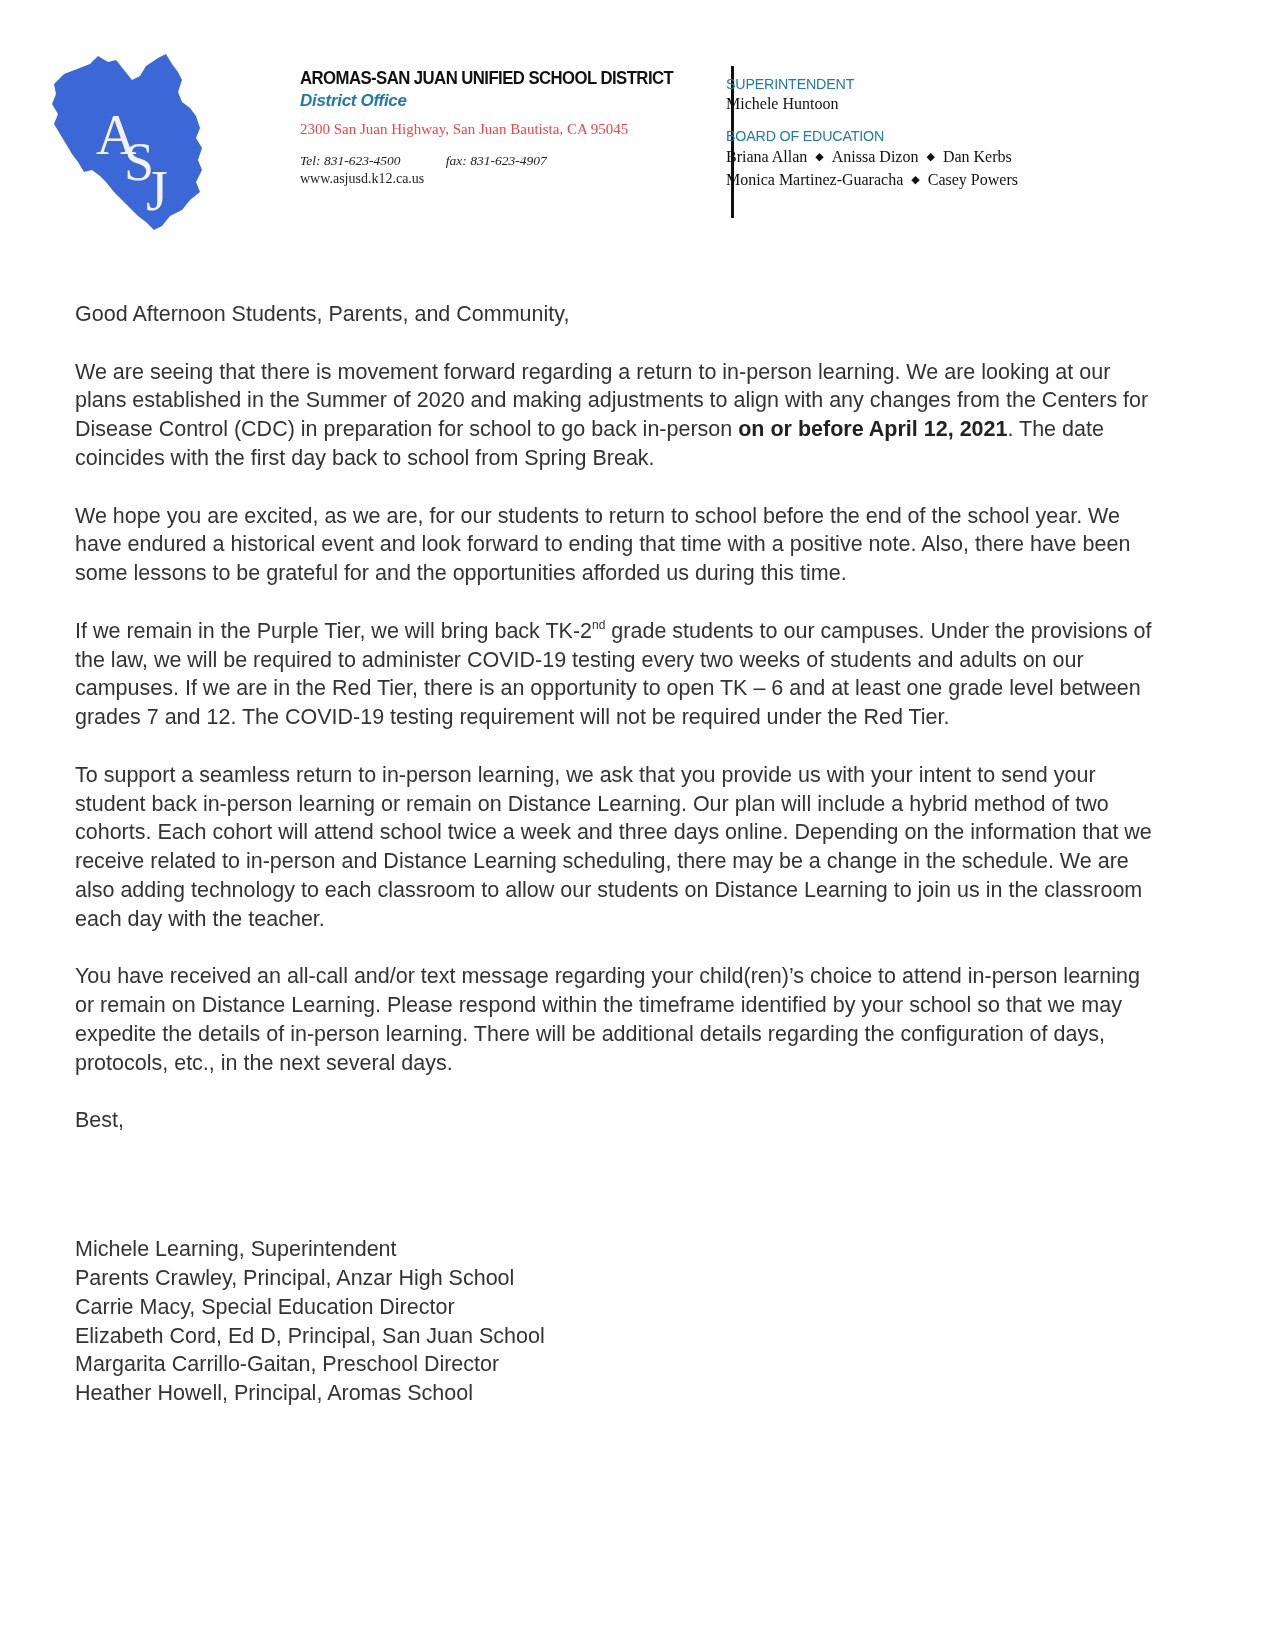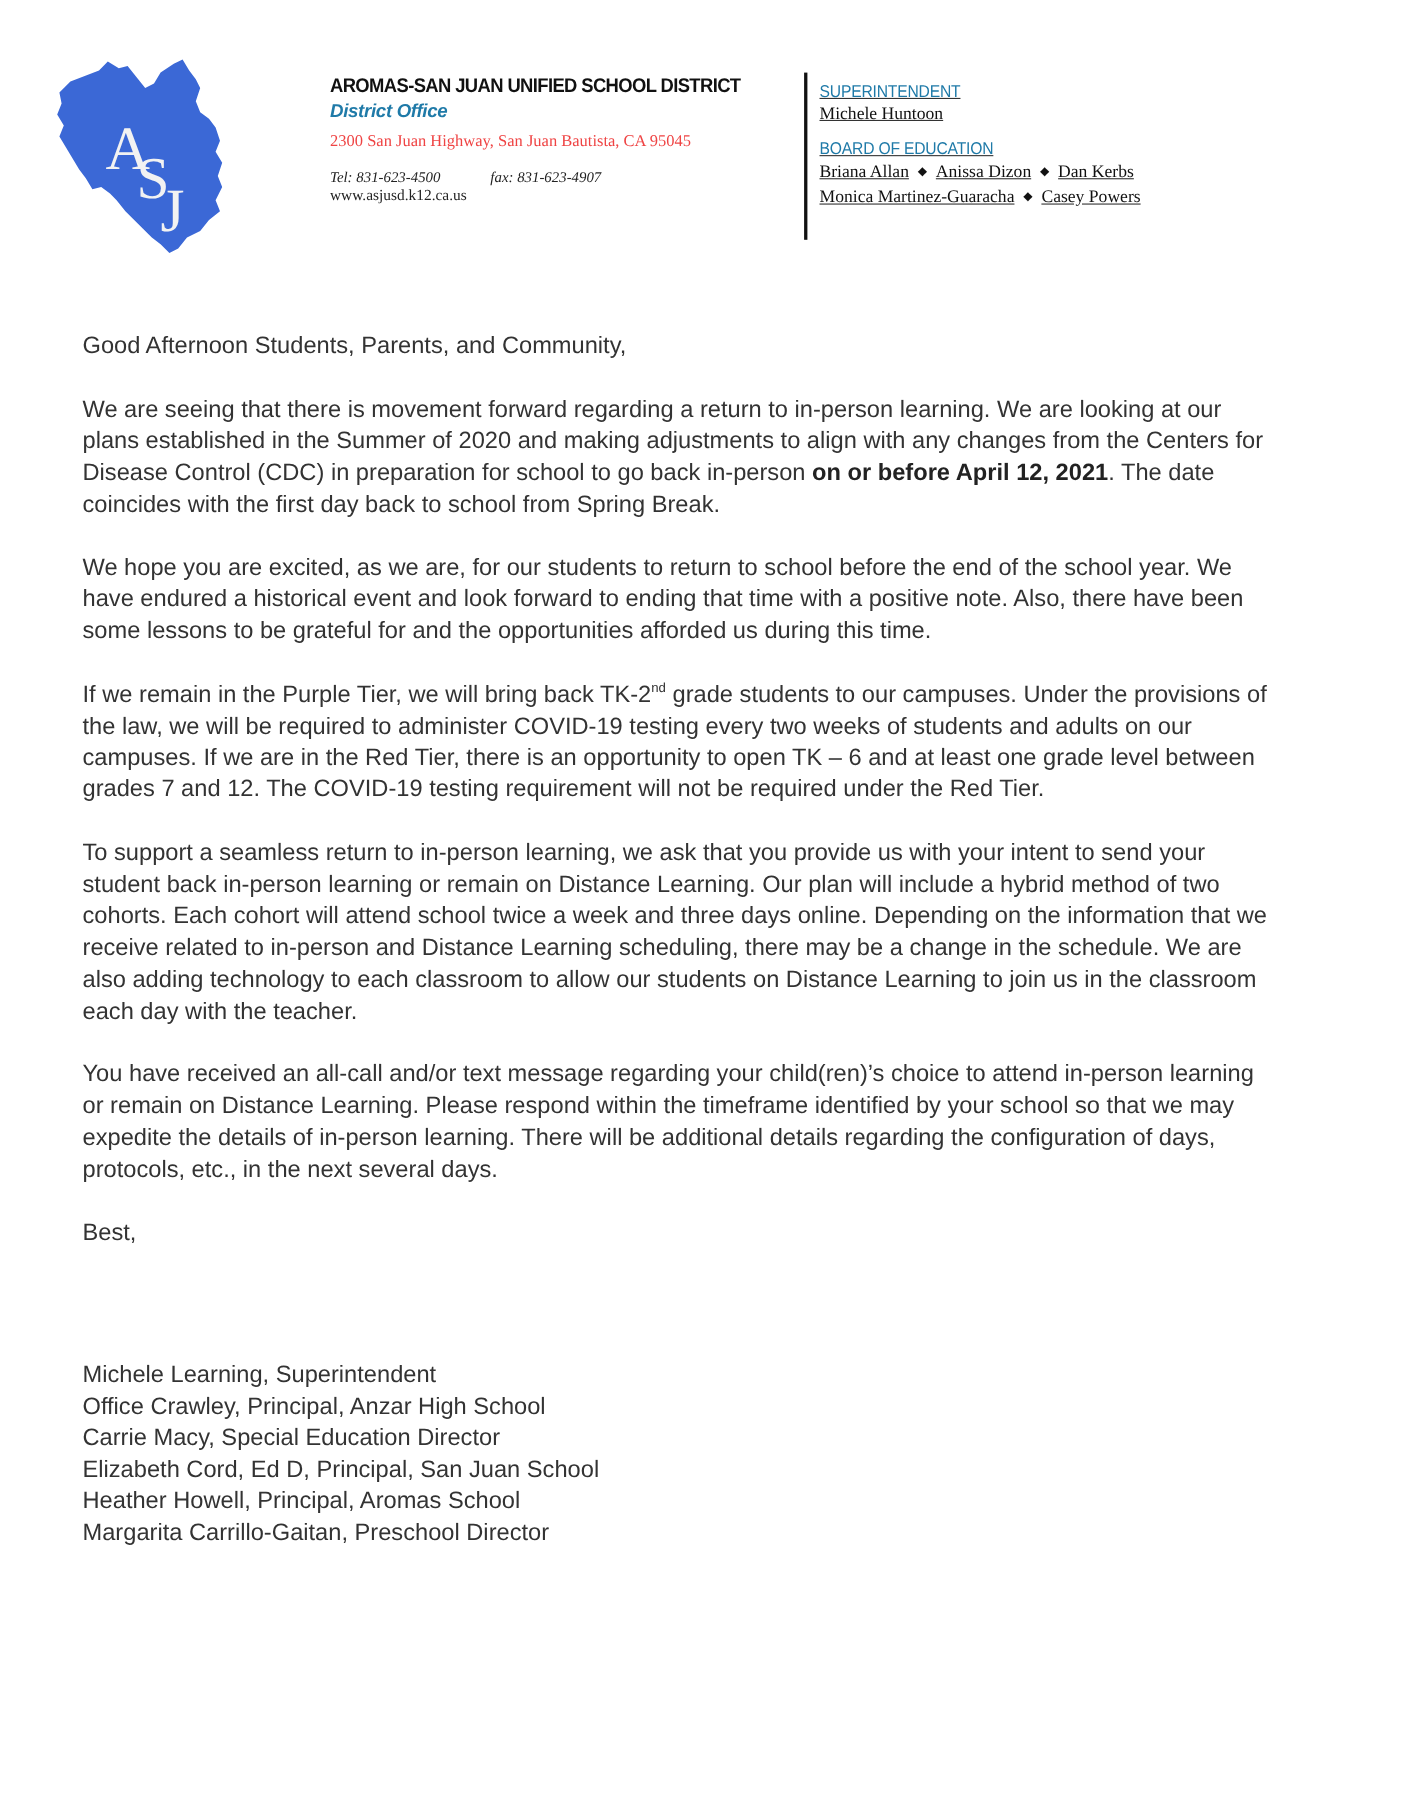--- a/index.html
+++ b/index.html
@@ -11,21 +11,21 @@
     .district { position: absolute; left: 300px; top: 68px; width: 430px; }
     .district-name { font-family: "Liberation Sans", sans-serif; font-weight: bold; font-size: 18px; color: #111; letter-spacing: -0.6px; transform: scaleX(0.93); transform-origin: left; white-space: nowrap; }
     .district-office { font-family: "Liberation Sans", sans-serif; font-weight: bold; font-style: italic; font-size: 17px; color: #1f7aa8; margin-top: 2px; letter-spacing: -0.3px; }
     .address { font-family: "Liberation Serif", serif; font-size: 15px; color: #ef4444; margin-top: 10px; white-space: nowrap; }
     .contact { font-family: "Liberation Serif", serif; font-style: italic; font-size: 13.5px; color: #222; margin-top: 15px; white-space: nowrap; }
     .contact .fax { margin-left: 42px; }
     .website { font-family: "Liberation Serif", serif; font-size: 14px; color: #222; margin-top: 2px; }
 
     .vrule { position: absolute; left: 731px; top: 66px; width: 3px; height: 152px; background: #111; }
 
-    .board { position: absolute; left: 745px; top: 75px; width: 420px; text-decoration: underline; }
+    .board { position: absolute; left: 726px; top: 75px; width: 420px; }
     .board-heading { font-family: "Liberation Sans", sans-serif; font-size: 15.5px; color: #1f7aa8; letter-spacing: -0.2px; transform: scaleX(0.92); transform-origin: left; white-space: nowrap; }
     .board-name { font-family: "Liberation Serif", serif; font-size: 16px; color: #111; white-space: nowrap; line-height: 22px; }
     .board-gap { height: 12px; }
     .diamond { display: inline-block; font-size: 11px; margin: 0 8px; vertical-align: 2px; }
 
     
     .body { position: absolute; left: 75px; top: 300px; width: 1080px; font-family: "Liberation Sans", sans-serif; font-size: 21.5px; line-height: 28.8px; color: #333; }
     .body p { margin: 0 0 28.8px 0; }
     .body b { font-weight: bold; color: #222; }
     sup { font-size: 12px; vertical-align: 9px; line-height: 0; }
@@ -75,20 +75,20 @@
   <div class="body">
     <p>Good Afternoon Students, Parents, and Community,</p>
     <p><span>We are seeing that there is movement forward regarding a return to in-person learning. We are looking at our plans established in the Summer of 2020 and making adjustments to align with any changes from the Centers for Disease Control (CDC) in preparation for school to go back in-person </span><b>on or before April 12, 2021</b><span>. The date coincides with the first day back to school from Spring Break.</span></p>
     <p>We hope you are excited, as we are, for our students to return to school before the end of the school year. We have endured a historical event and look forward to ending that time with a positive note. Also, there have been some lessons to be grateful for and the opportunities afforded us during this time.</p>
     <p><span>If we remain in the Purple Tier, we will bring back TK-2</span><sup>nd</sup><span> grade students to our campuses. Under the provisions of the law, we will be required to administer COVID-19 testing every two weeks of students and adults on our campuses. If we are in the Red Tier, there is an opportunity to open TK – 6 and at least one grade level between grades 7 and 12. The COVID-19 testing requirement will not be required under the Red Tier.</span></p>
     <p>To support a seamless return to in-person learning, we ask that you provide us with your intent to send your student back in-person learning or remain on Distance Learning. Our plan will include a hybrid method of two cohorts. Each cohort will attend school twice a week and three days online. Depending on the information that we receive related to in-person and Distance Learning scheduling, there may be a change in the schedule. We are also adding technology to each classroom to allow our students on Distance Learning to join us in the classroom each day with the teacher.</p>
     <p>You have received an all-call and/or text message regarding your child(ren)’s choice to attend in-person learning or remain on Distance Learning. Please respond within the timeframe identified by your school so that we may expedite the details of in-person learning. There will be additional details regarding the configuration of days, protocols, etc., in the next several days.</p>
     <p class="closing">Best,</p>
     <div>
       <span class="sig-line">Michele Learning, Superintendent</span>
-      <span class="sig-line">Office Crawley, Principal, Anzar High School</span>
+      <span class="sig-line">Parents Crawley, Principal, Anzar High School</span>
       <span class="sig-line">Carrie Macy, Special Education Director</span>
       <span class="sig-line">Elizabeth Cord, Ed D, Principal, San Juan School</span>
+      <span class="sig-line">Margarita Carrillo-Gaitan, Preschool Director</span>
       <span class="sig-line">Heather Howell, Principal, Aromas School</span>
-      <span class="sig-line">Margarita Carrillo-Gaitan, Preschool Director</span>
     </div>
   </div>
 </div>
 
 </body></html>

